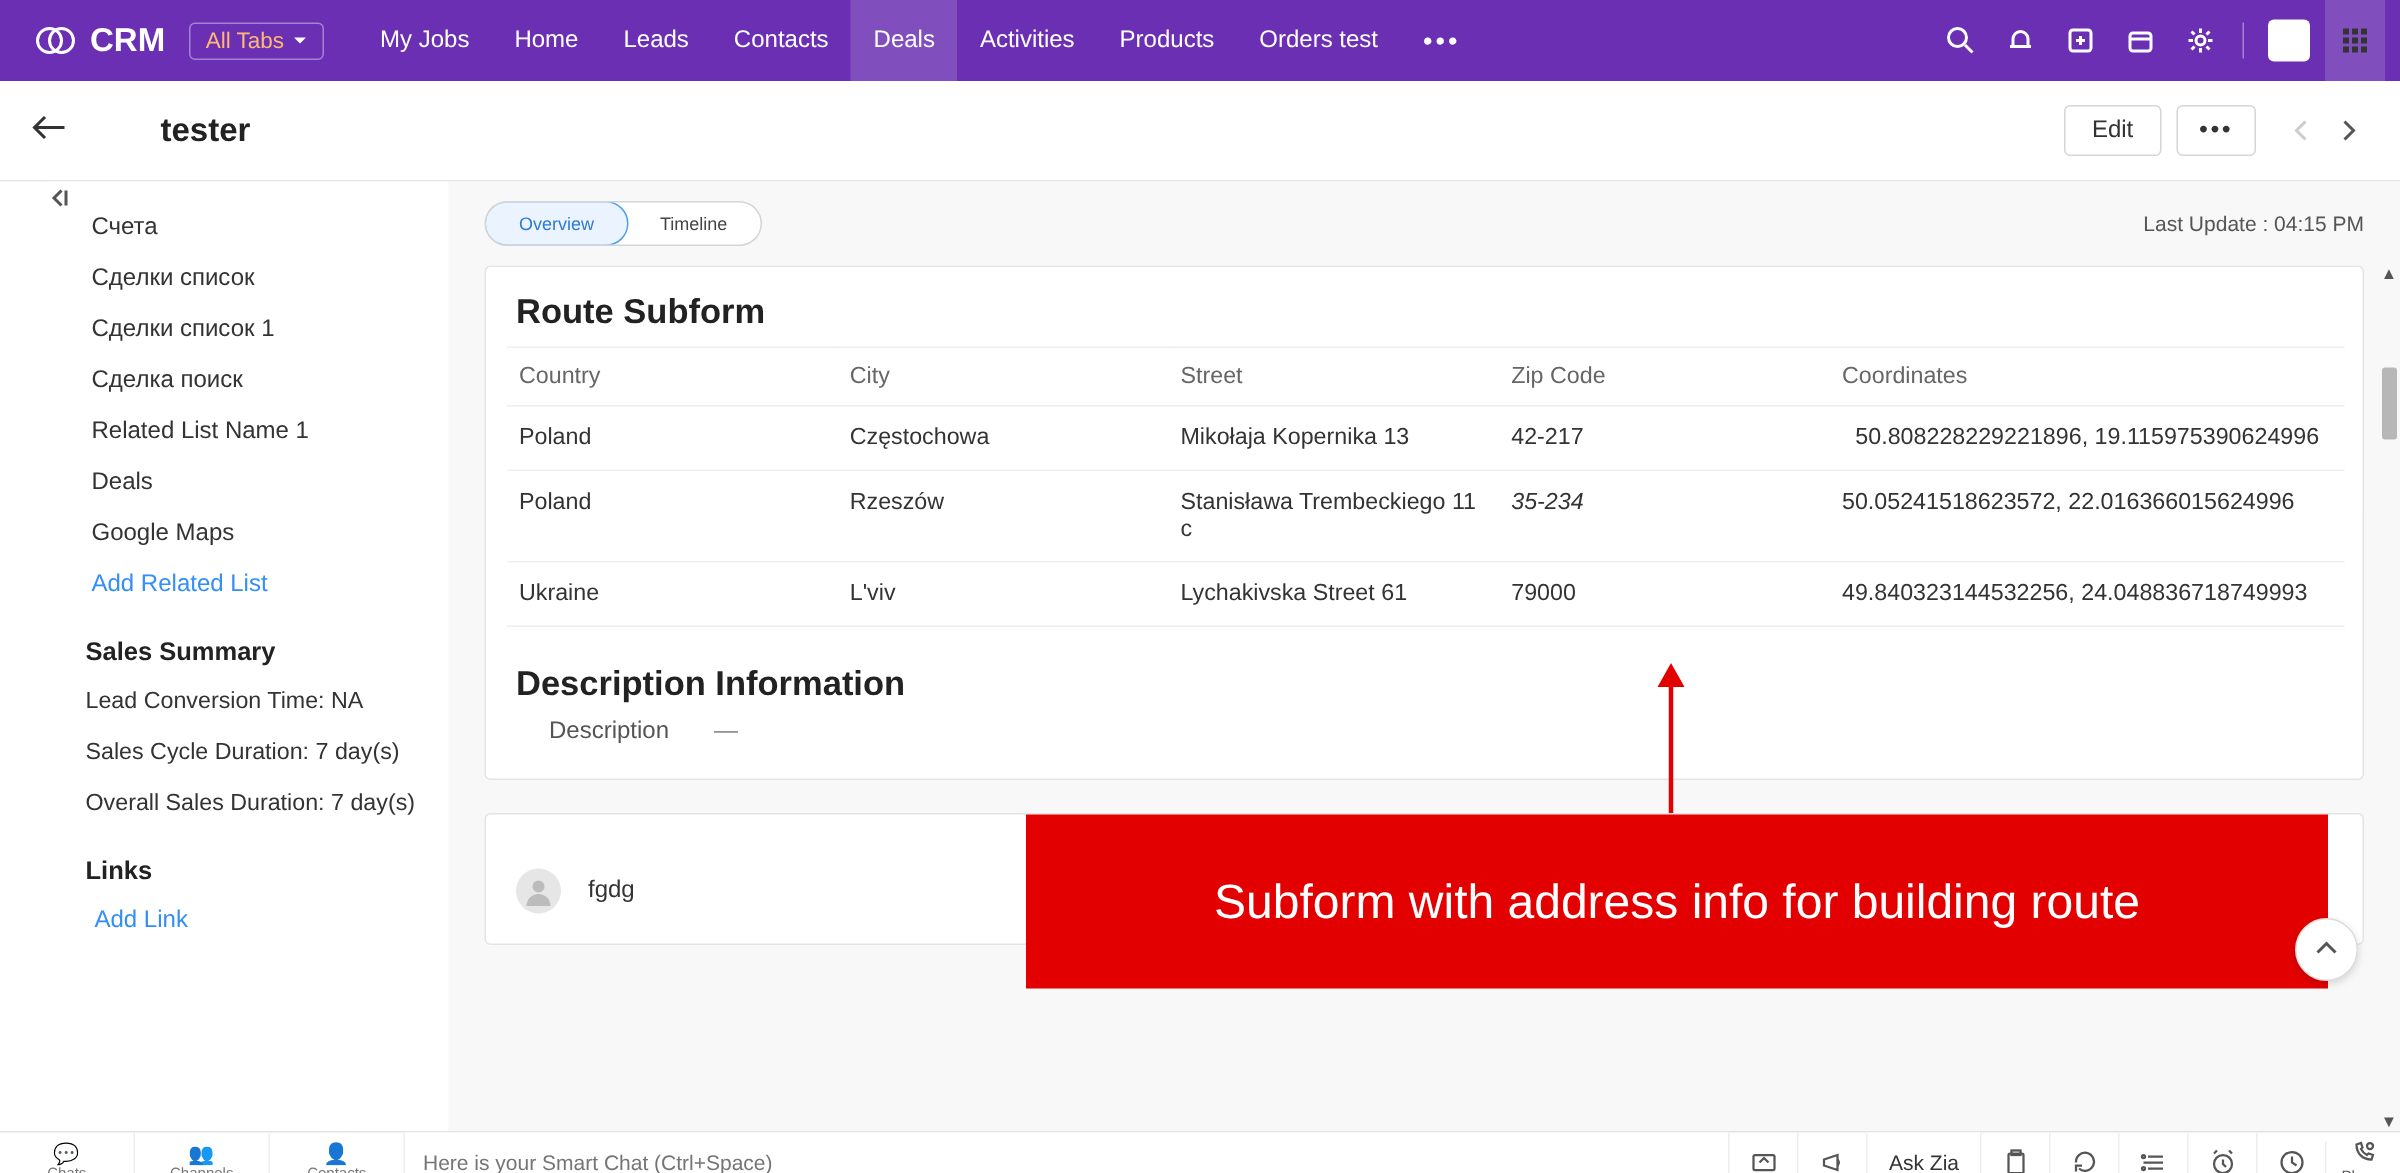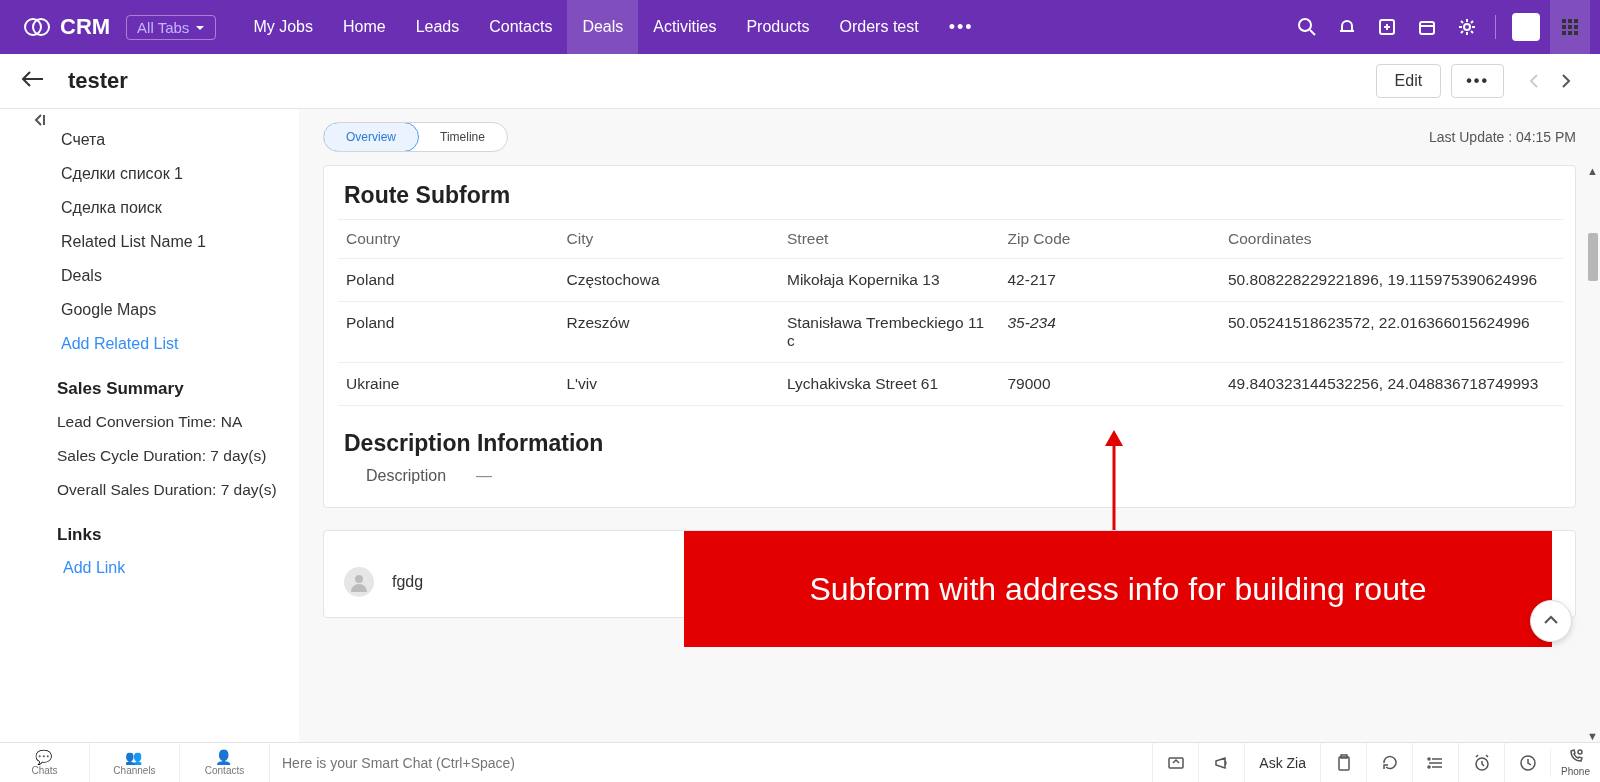--- a/index.html
+++ b/index.html
@@ -1,31 +1,31 @@
 <!DOCTYPE html>
 <html><head>
 <meta charset="utf-8">
 <style>
   * { box-sizing: border-box; margin: 0; padding: 0; }
   html, body { width: 1600px; height: 782px; font-family: "Segoe UI", Arial, sans-serif; overflow: hidden; background: #fff; color: #333; }
   
   .topbar { height: 54px; background: #6b2fb3; display: flex; align-items: center; color: #fff; padding: 0 10px 0 22px; }
   .logo-wrap { display: flex; align-items: center; gap: 8px; font-size: 22px; font-weight: 600; }
   .logo-icon svg { display:block; }
-  .alltabs-btn { margin-left: 16px; border: 1px solid rgba(255,255,255,0.4); border-radius: 4px; padding: 3px 10px; display: flex; align-items: center; gap: 6px; font-size: 15px; color: #c4b5fd; background: transparent; cursor:pointer; }
+  .alltabs-btn { margin-left: 16px; border: 1px solid rgba(255,255,255,0.4); border-radius: 4px; padding: 3px 10px; display: flex; align-items: center; gap: 6px; font-size: 15px; color: #fdba74; background: transparent; cursor:pointer; }
   .nav { display: flex; align-items: stretch; margin-left: 22px; height: 100%; }
   .nav a { display:flex; align-items:center; padding: 0 15px; color: #fff; font-size: 16px; text-decoration: none; }
   .nav a.active { background: rgba(255,255,255,0.15); }
   .nav .more-dots { font-size: 18px; letter-spacing: 2px; }
   .topbar-right { margin-left: auto; display: flex; align-items: center; gap: 4px; }
   .ticon { width: 36px; height: 36px; display:flex; align-items:center; justify-content:center; cursor:pointer; }
   .avatar { width: 28px; height: 28px; background:#fff; border-radius:4px; margin:0 6px; }
   .grid-launcher { width: 40px; height: 54px; background: rgba(255,255,255,0.15); display:flex; align-items:center; justify-content:center; }
   
-  .subheader { height: 55px; display:flex; align-items:center; padding: 0 20px; border-bottom:1px solid #e5e5e5; }
+  .subheader { height: 67px; display:flex; align-items:center; padding: 0 20px; border-bottom:1px solid #e5e5e5;gap:39px; }
   .back-arrow { cursor:pointer; margin-right: 22px; }
   .record-title { font-size: 22px; font-weight: 600; color: #222; }
   .subheader-right { margin-left:auto; display:flex; align-items:center; gap:10px; }
   .btn { border:1px solid #d5d5d5; background:#fff; border-radius:4px; padding:7px 18px; font-size:16px; cursor:pointer; color:#333; }
   .btn-ellipsis { letter-spacing: 2px; font-weight:bold; padding:7px 14px;}
   .nav-arrows { display:flex; align-items:center; gap:4px; margin-left:6px;}
   .nav-arrows .arr { width:28px; height:28px; display:flex; align-items:center;justify-content:center; cursor:pointer; color:#555;}
   .nav-arrows .arr.disabled { color:#ccc; cursor:default;}
   
   .layout { display:flex; height: calc(100% - 54px - 55px - 40px); }
@@ -187,20 +187,21 @@
 <div class="layout">
   <aside class="sidebar">
     <div class="side-collapse">
       <svg width="14" height="14" viewBox="0 0 14 14" stroke="#555" fill="none" stroke-width="2">
           <path d="M8 2 L3 7 L8 12"></path>
           <line x1="11" y1="2" x2="11" y2="12"></line>
         </svg>
     </div>
     <div id="side-items">
         <div class="side-item">Счета</div>
+        <div class="side-item">Сделки список</div>
         <div class="side-item">Сделки список 1</div>
         <div class="side-item">Сделка поиск</div>
         <div class="side-item">Related List Name 1</div>
         <div class="side-item">Deals</div>
         <div class="side-item">Google Maps</div>
       </div>
     <div class="side-item side-link">Add Related List</div>
     <div class="side-heading">Sales Summary</div>
     <div id="side-stats">
         <div class="side-stat">Lead Conversion Time: NA</div>
@@ -234,21 +235,21 @@
                 <th>Zip Code</th>
                 <th>Coordinates</th>
               </tr>
             </thead>
           <tbody id="subform-body">
               <tr>
                 <td style="width: 18%;">Poland</td>
                 <td style="width: 18%;">Częstochowa</td>
                 <td style="width: 18%;">Mikołaja Kopernika 13</td>
                 <td style="width: 18%;">42-217</td>
-                <td style="width: 28%;">50.808228229221896, 19.115975390624996</td>
+                <td style="width: 28%; text-align: center;">50.808228229221896, 19.115975390624996</td>
               </tr>
               <tr>
                 <td style="width: 18%;">Poland</td>
                 <td style="width: 18%;">Rzeszów</td>
                 <td style="width: 18%;">Stanisława Trembeckiego 11 c</td>
                 <td style="width: 18%; font-style: italic;">35-234</td>
                 <td style="width: 28%;">50.05241518623572, 22.016366015624996</td>
               </tr>
               <tr>
                 <td style="width: 18%;">Ukraine</td>

